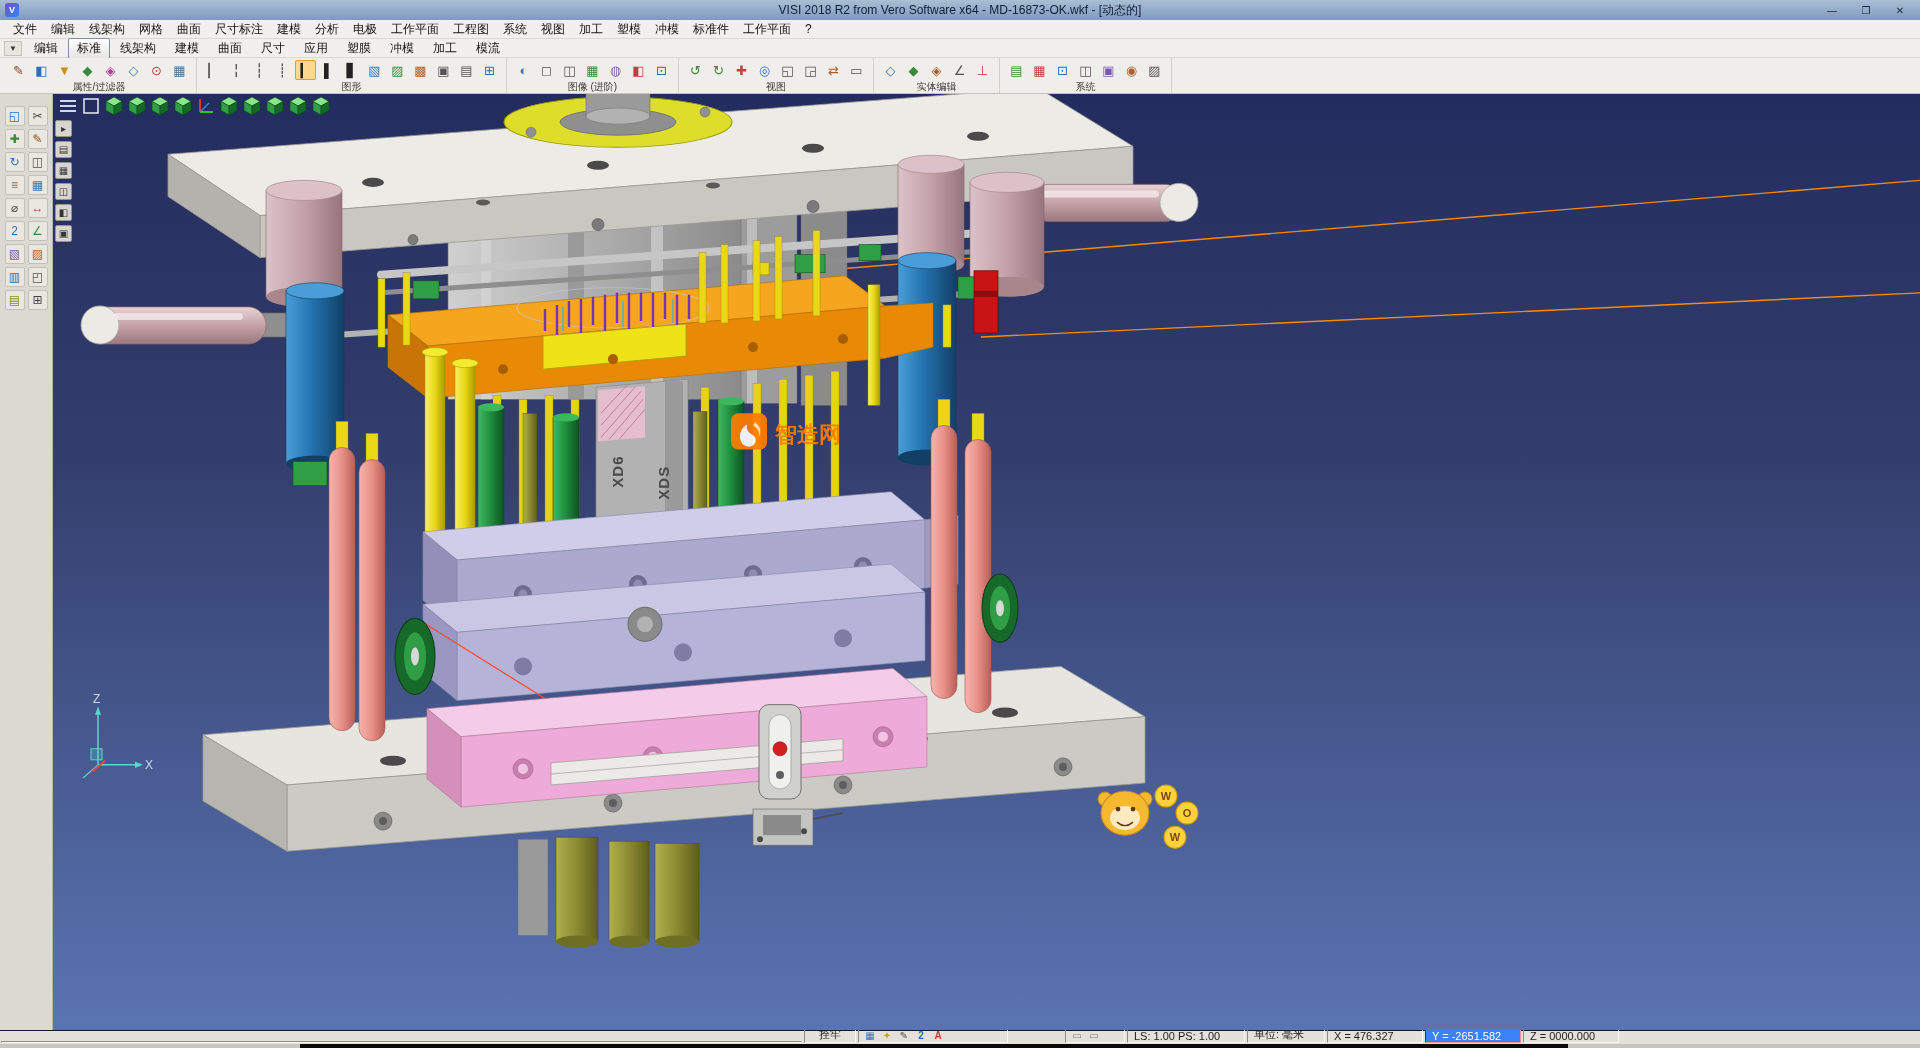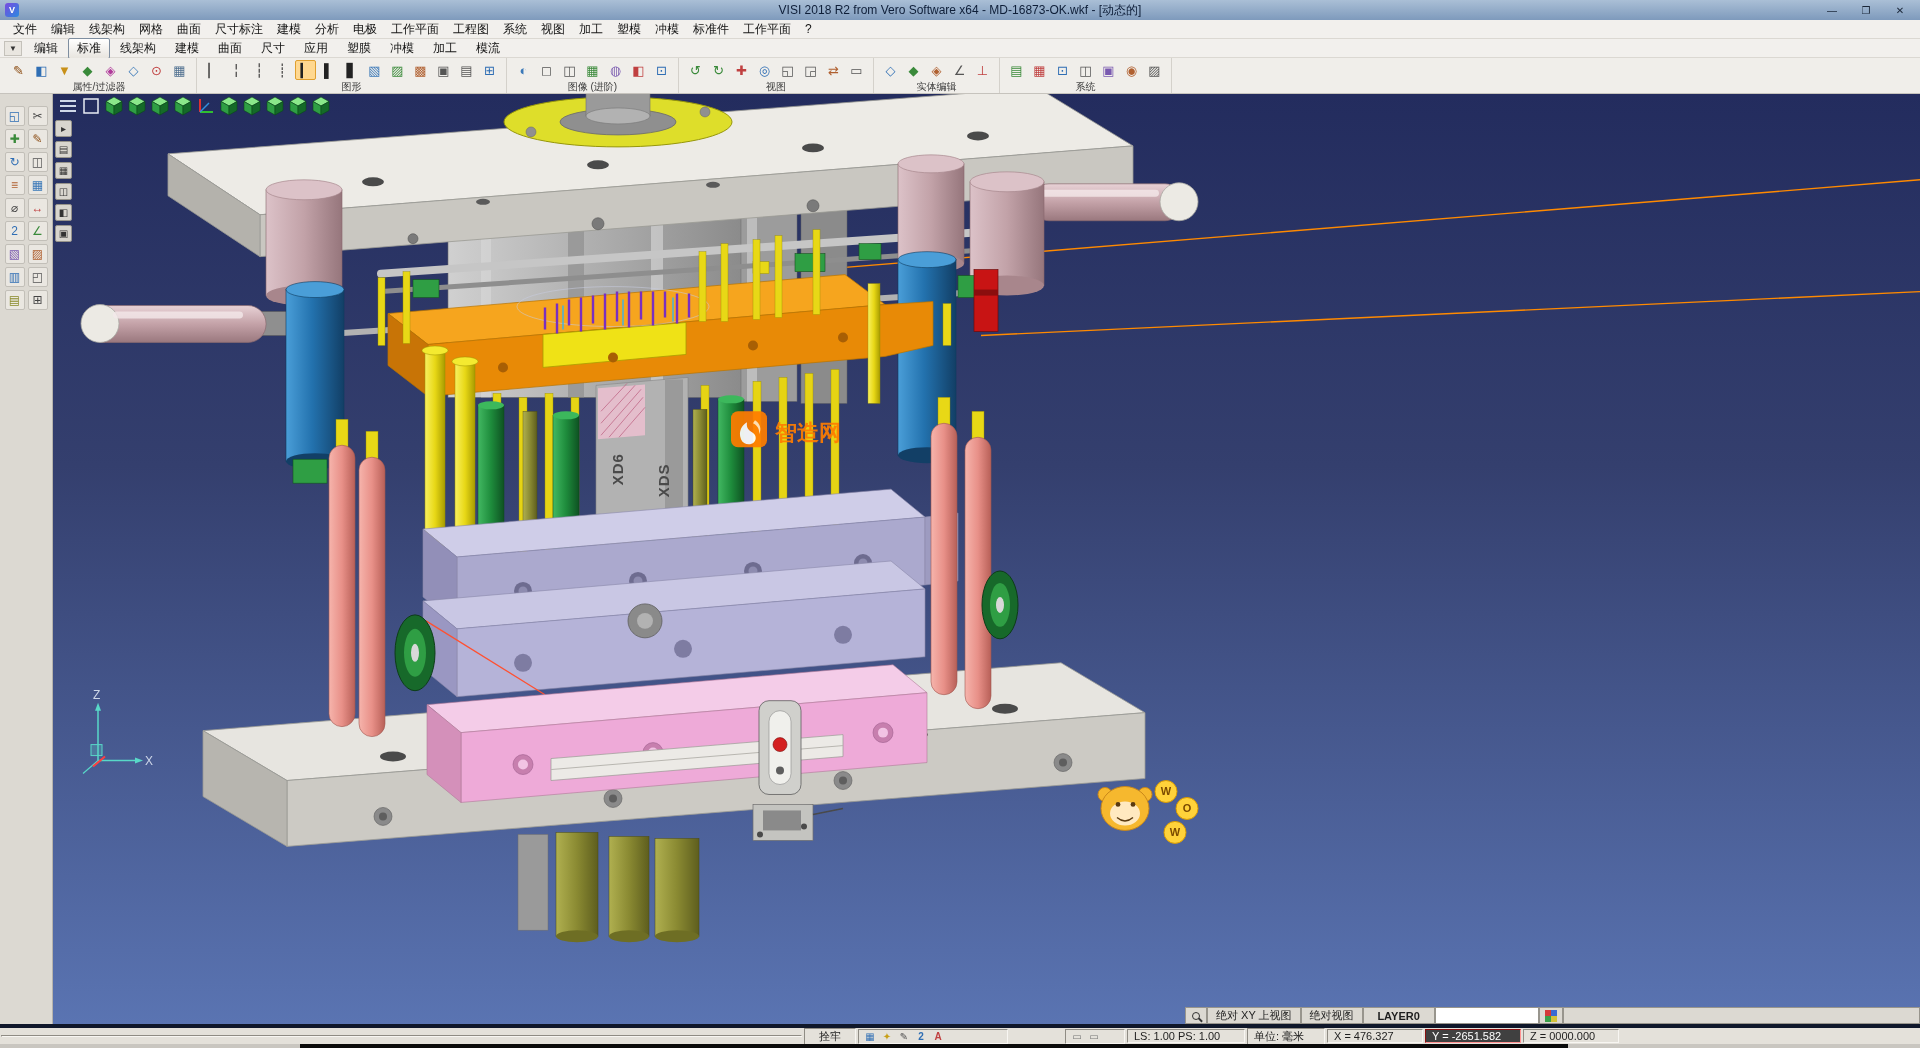--- a/index.html
+++ b/index.html
@@ -42,28 +42,28 @@
   .vb-layer{font-weight:bold;width:72px}
   .vb-white{width:104px;background:#ffffff}
   .vb-colors{width:24px;padding:0}
   .vb-fill{flex:1;background:#dcd9d2;border:1px solid #98958d}
   .search-glyph{width:8px;height:8px;border:1.5px solid #333;border-radius:50%;position:relative;display:inline-block}
   .search-glyph::after{content:"";position:absolute;width:5px;height:1.5px;background:#333;transform:rotate(45deg);right:-4px;bottom:-2px}
   .cgrid{width:12px;height:12px;display:inline-block;background:
     linear-gradient(90deg,#d43a3a 50%,#3a6ad4 50%) top/12px 6px no-repeat,
     linear-gradient(90deg,#3aa04a 50%,#d4c23a 50%) bottom/12px 6px no-repeat}
   
-  .statusbar{height:20px;background:#e4e1da;border-top:4px solid #0f172a;display:flex;align-items:center;font-size:11px;flex:none}
+  .statusbar{height:14px;background:#e4e1da;border-top:1px solid #0f172a;display:flex;align-items:flex-end;font-size:11px;flex:none}
   .sb-cell{margin:1px;border:1px solid;border-color:#8f8c84 #f8f6f2 #f8f6f2 #8f8c84;display:flex;align-items:center;padding:0 6px;white-space:nowrap;color:#1e1e1e}
   .sb-main{flex:1}
   .sb-iconcell{gap:3px;padding:0 4px}
   .sb-icon{width:14px;height:13px;display:flex;align-items:center;justify-content:center;font-size:10px;font-weight:bold}
   .sb-gap{width:55px}
   .sb-coord{width:96px;justify-content:flex-start}
-  .sb-y{background:#404040;color:#fff;border-color:#8a1010 #ff9090 #ff9090 #8a1010}
+  .sb-y{background:#3b82f6;color:#fff;border-color:#8a1010 #ff9090 #ff9090 #8a1010}
   .sb-tail{width:300px}
   .w52{width:52px;justify-content:center}.w150{width:150px}.w60{width:60px}.w118{width:118px}.w78{width:78px}
   
   .bottom-strip{height:4px;background:#c9c6c0;position:relative;flex:none}
   .strip-black{position:absolute;left:300px;width:1268px;top:0;bottom:0;background:#0a0a0a}
 </style>
 </head>
 <body>
 
 <div class="window">
@@ -672,33 +672,20 @@
         </div>
       <div class="mini-col" id="mini-col">
           <div class="mini-icon">▸</div>
           <div class="mini-icon">▤</div>
           <div class="mini-icon">▦</div>
           <div class="mini-icon">◫</div>
           <div class="mini-icon">◧</div>
           <div class="mini-icon">▣</div>
         </div>
 
-      <div class="viewbar">
-        <div class="vb-seg vb-icon">
-            <span class="search-glyph"></span>
-          </div>
-        <div class="vb-seg">绝对 XY 上视图</div>
-        <div class="vb-seg">绝对视图</div>
-        <div class="vb-seg vb-layer">LAYER0</div>
-        <div class="vb-seg vb-white"></div>
-        <div class="vb-seg vb-colors">
-            <span class="cgrid"></span>
-          </div>
-        <div class="vb-fill"></div>
-      </div>
     </div>
   </div>
 
   <div class="statusbar">
     <div class="sb-cell sb-main"></div>
     <div class="sb-cell w52">拴牢</div>
     <div class="sb-cell sb-iconcell w150" id="sb-icons-a">
         <div class="sb-icon" style="color: rgb(47, 110, 180);">▦</div>
         <div class="sb-icon" style="color: rgb(200, 160, 24);">✦</div>
         <div class="sb-icon" style="color: rgb(85, 85, 85);">✎</div>

